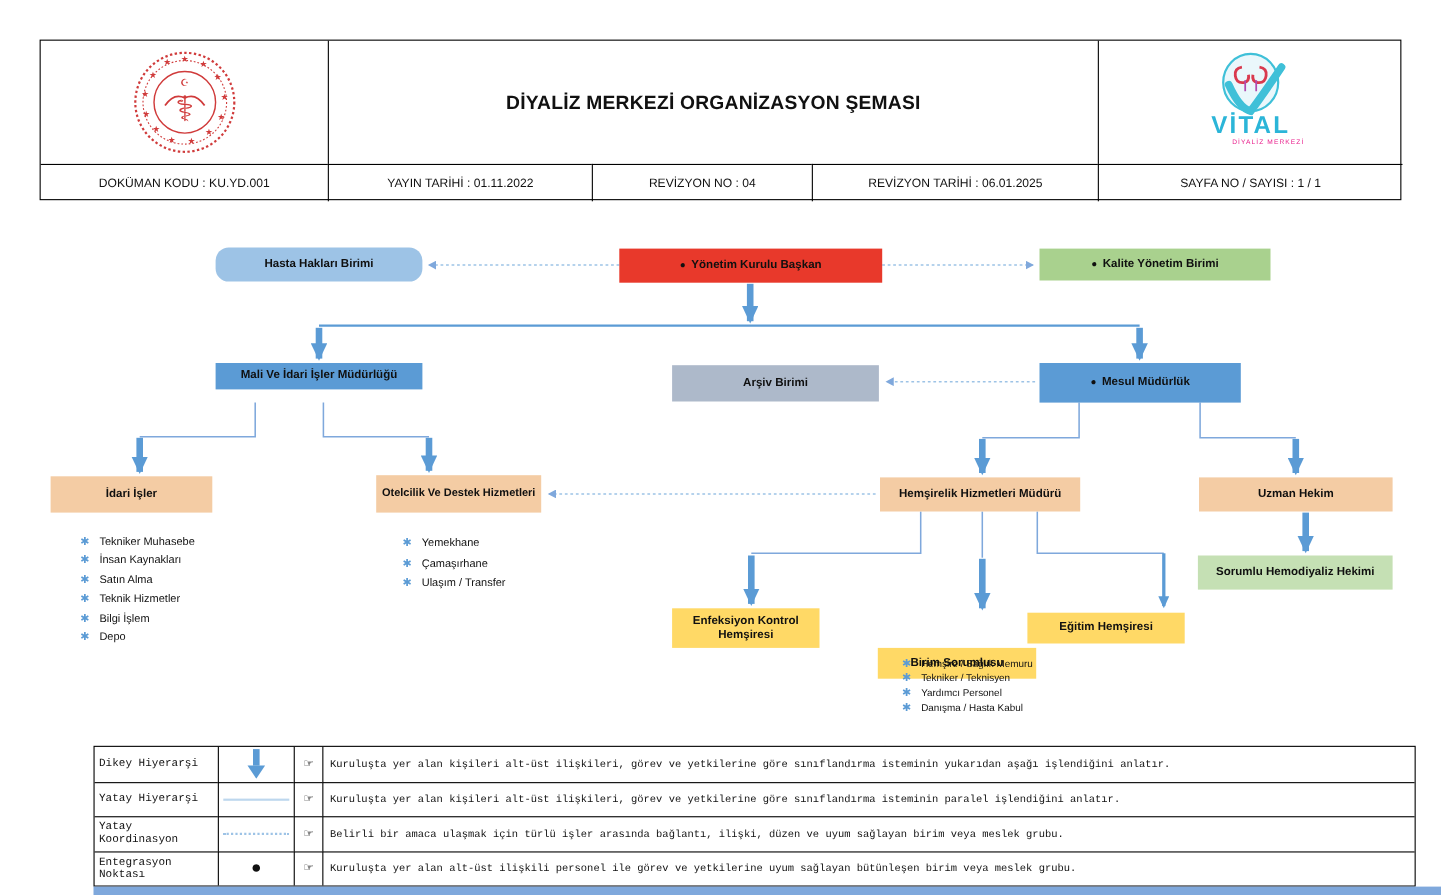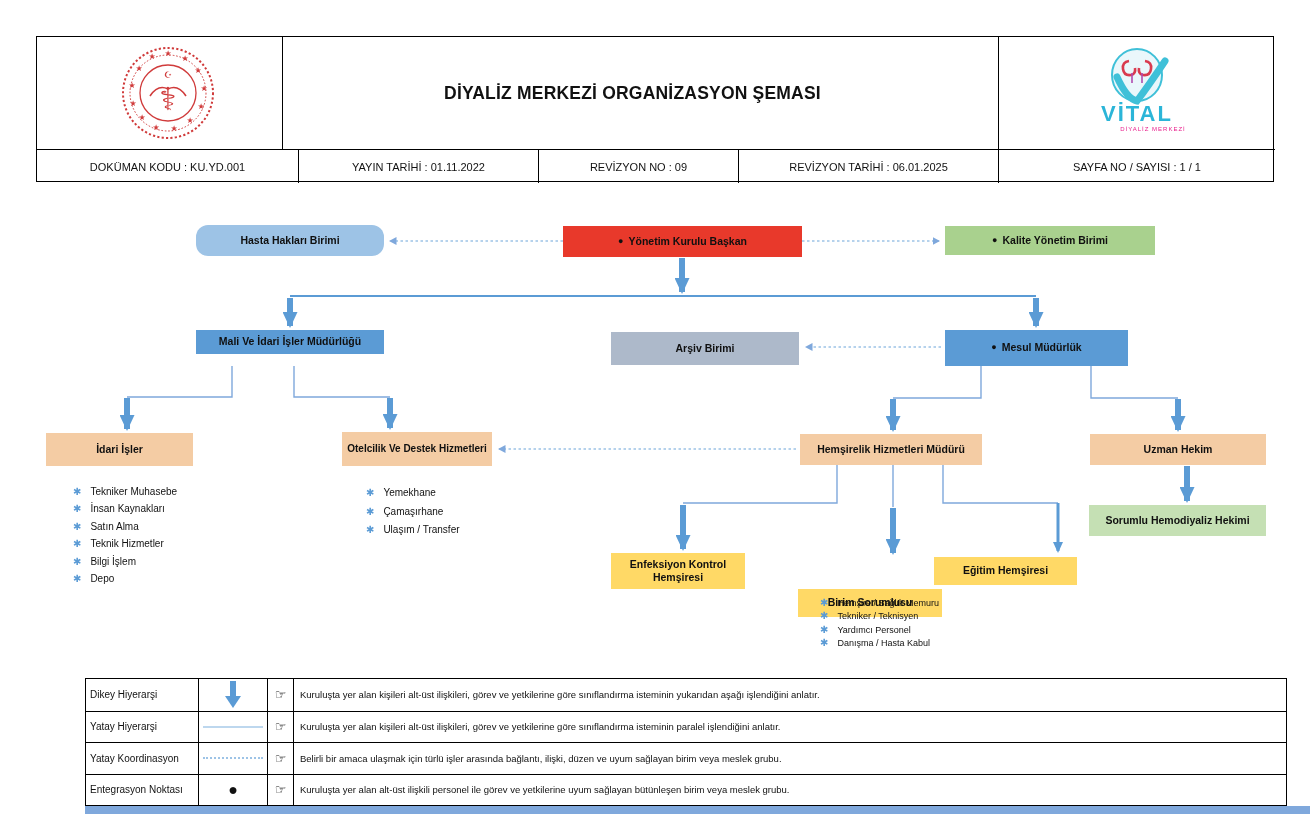--- a/index.html
+++ b/index.html
@@ -3,21 +3,21 @@
 <meta charset="utf-8">
 <style>
   html,body{margin:0;padding:0;background:#ffffff;}
   #canvas{position:relative;width:1310px;height:814px;background:#fff;overflow:hidden;
           font-family:"Liberation Sans",sans-serif;color:#111;}
 
   
   #hdr{position:absolute;left:36px;top:36px;width:1238px;height:146px;border:1.5px solid #000;box-sizing:border-box;}
   .hcell{position:absolute;box-sizing:border-box;display:flex;align-items:center;justify-content:center;}
   #h-logo-l{left:0;top:0;width:261px;height:112px;}
-  #h-title{left:245px;top:0;width:700px;height:112px;border-left:1.5px solid #000;font-weight:bold;font-size:17.5px;letter-spacing:.2px;text-align:center;}
+  #h-title{left:261px;top:0;width:700px;height:112px;border-left:1.5px solid #000;font-weight:bold;font-size:17.5px;letter-spacing:.2px;text-align:center;}
   #h-logo-r{left:961px;top:0;width:277px;height:112px;border-left:1.5px solid #000;flex-direction:column;}
   .hrow2{top:112px;height:34px;border-top:1.5px solid #000;font-size:11px;}
   #h-c1{left:0;width:261px;}
   #h-c2{left:261px;width:240px;border-left:1.5px solid #000;}
   #h-c3{left:501px;width:200px;border-left:1.5px solid #000;}
   #h-c4{left:701px;width:260px;border-left:1.5px solid #000;}
   #h-c5{left:961px;width:277px;border-left:1.5px solid #000;}
 
   
   .box{position:absolute;display:flex;align-items:center;justify-content:center;gap:5px;
@@ -45,21 +45,21 @@
   #l-idari{left:73px;top:486px;font-size:10px;}
   #l-idari .li{height:17.4px;}
   #l-otelcilik{left:366px;top:487px;font-size:10px;}
   #l-otelcilik .li{height:18.5px;}
   #l-birim{left:820px;top:597px;font-size:9px;}
   #l-birim .li{height:13.3px;}
 
   
   #legend{position:absolute;left:85px;top:678px;width:1202px;height:128px;border:1px solid #000;box-sizing:border-box;
           display:grid;grid-template-columns:112px 69px 26px 1fr;grid-auto-rows:31.5px;font-size:9.5px;}
-  #legend>div{box-sizing:border-box;display:flex;align-items:center;border-top:1px solid #000;padding:0 4px;}
+  #legend>div{box-sizing:border-box;display:flex;align-items:center;border-top:1px solid #000;padding:0 4px;font-family:Liberation Mono, monospace;}
   #legend>div:nth-child(-n+4){border-top:none;}
   .lg-label{font-size:10px;}
   .lg-sym{justify-content:center;border-left:1px solid #000;}
   .lg-hand{justify-content:center;border-left:1px solid #000;font-size:13px;}
   .lg-desc{border-left:1px solid #000;padding-left:6px !important;}
   .sym-line{width:62px;border-top:2px solid #BDD7EE;}
   .sym-dotted{width:62px;border-top:2px dotted #9DC3E6;}
   .sym-dot{font-size:16px;line-height:1;}
 
   #bottombar{position:absolute;left:85px;top:806px;width:1225px;height:8px;background:#7FA8DC;}
@@ -103,21 +103,21 @@
       <path d="M52 14 q-7 1 -6 8 q1 7 8 6 q5 -1 4 -7" fill="none" stroke="#D93A4E" stroke-width="2.6"></path>
       <path d="M68 14 q7 1 6 8 q-1 7 -8 6 q-5 -1 -4 -7" fill="none" stroke="#D93A4E" stroke-width="2.6"></path>
       <path d="M55 26 q0 6 0 10 M65 26 q0 6 0 10" stroke="#B04BB0" stroke-width="1.6" fill="none"></path>
       <path d="M40 30 q10 22 20 24 q12 -16 28 -40" fill="none" stroke="#3FC0D8" stroke-width="7" stroke-linecap="round"></path>
       <text x="60" y="74" text-anchor="middle" fill="#2BB5D8" font-size="22" font-weight="bold" letter-spacing="2" font-family="'Liberation Sans',sans-serif">VİTAL</text>
       <text x="76" y="84" text-anchor="middle" fill="#E91E8C" font-size="6" letter-spacing="1" font-family="'Liberation Sans',sans-serif">DİYALİZ MERKEZİ</text>
     </svg>
   </div>
   <div class="hcell hrow2" id="h-c1">DOKÜMAN KODU : KU.YD.001</div>
   <div class="hcell hrow2" id="h-c2">YAYIN TARİHİ : 01.11.2022</div>
-  <div class="hcell hrow2" id="h-c3">REVİZYON NO : 09</div>
+  <div class="hcell hrow2" id="h-c3">REVİZYON NO : 04</div>
   <div class="hcell hrow2" id="h-c4">REVİZYON TARİHİ : 06.01.2025</div>
   <div class="hcell hrow2" id="h-c5">SAYFA NO / SAYISI : 1 / 1</div>
 </div>
 
 <svg id="connectors">
   <defs>
     <marker id="mBig" markerUnits="userSpaceOnUse" markerWidth="18" markerHeight="15" refX="14" refY="7.5" orient="auto">
       <path d="M0,0 L16,7.5 L0,15 Z" fill="#5B9BD5"></path>
     </marker>
     <marker id="mMed" markerUnits="userSpaceOnUse" markerWidth="12" markerHeight="10" refX="9" refY="5" orient="auto">

